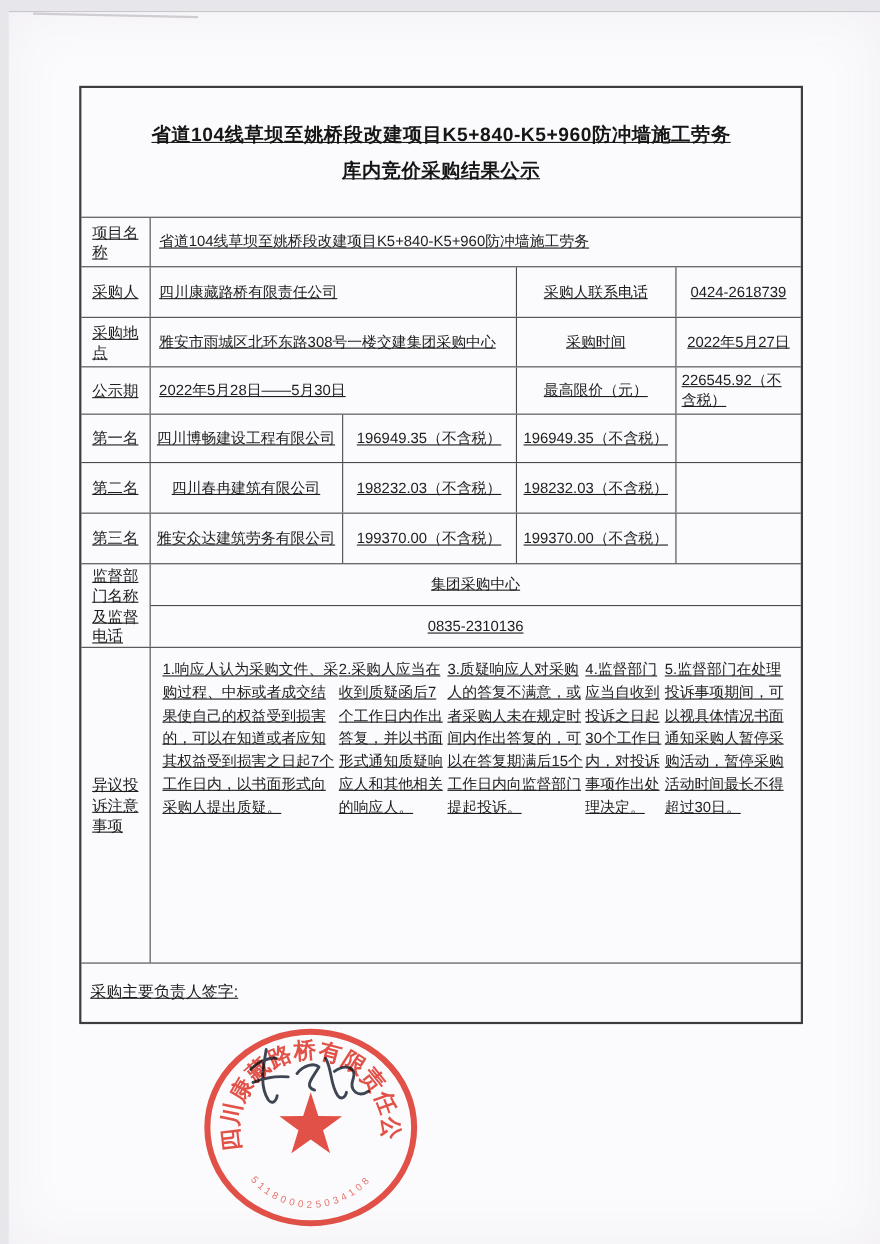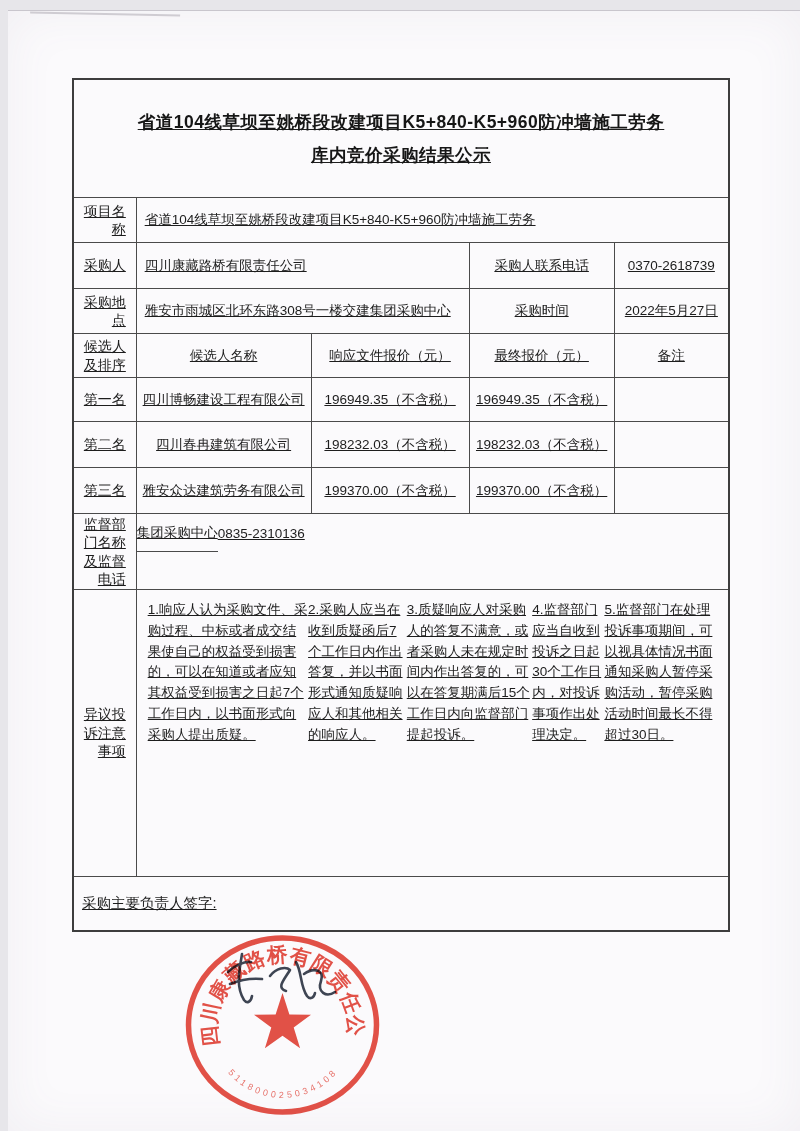--- a/index.html
+++ b/index.html
@@ -21,36 +21,36 @@
     box-sizing:border-box;
     background:transparent;
     z-index:2;
     text-decoration:underline;
   }
   .row{display:flex;border-bottom:1px solid #4a4a4a;box-sizing:border-box;}
   .row.last{border-bottom:none;}
   .cell{
     box-sizing:border-box;border-right:1px solid #4a4a4a;
     display:flex;align-items:center;justify-content:center;
-    text-align:right;padding:2px 5px;
+    text-align:left;padding:2px 5px;
     font-size:13.5px;line-height:1.32;white-space:pre-line;overflow:hidden;
   }
   .cell.end{border-right:none;}
   .cell.left{justify-content:flex-start;text-align:left;padding-left:8px;}
   .lab{width:63px;font-size:14px;}
   .w2{width:176px}.w3{width:159px}.w4{width:146px}.w5{width:114px}
   .w23{width:335px}.w2345{width:595px}
   .h-title{height:118px}.h45{height:45px}.h46{height:46px}.h43{height:43px}
   .h44{height:44px}.h37{height:37px}.h76{height:76px}.h287{height:287px}.h53{height:53px}
   .title-cell{
     width:654px;display:flex;align-items:center;justify-content:center;
     text-align:center;font-weight:bold;font-size:17.5px;line-height:1.85;
     white-space:pre-line;letter-spacing:.5px;color:#161616;
   }
-  .stack{width:595px;display:flex;flex-direction:row;}
+  .stack{width:595px;display:flex;flex-direction:column;}
   .stack .sub{
     box-sizing:border-box;height:38px;display:flex;align-items:center;justify-content:center;
     font-size:13.5px;
   }
   .stack .sub.top{border-bottom:1px solid #4a4a4a;}
   .objection-content{
     width:595px;box-sizing:border-box;border-right:none;
     display:flex;flex-direction:row;justify-content:center;
     padding:10px 11px;font-size:13.5px;line-height:1.54;text-align:left;
   }
@@ -81,40 +81,38 @@
   <div class="row h45">
     <div class="cell lab">项目名
 称</div>
     <div class="cell w2345 end left">省道104线草坝至姚桥段改建项目K5+840-K5+960防冲墙施工劳务</div>
   </div>
 
   <div class="row h46">
     <div class="cell lab">采购人</div>
     <div class="cell w23 left">四川康藏路桥有限责任公司</div>
     <div class="cell w4">采购人联系电话</div>
-    <div class="cell w5 end">0370-2618739</div>
+    <div class="cell w5 end">0424-2618739</div>
   </div>
 
   <div class="row h45">
     <div class="cell lab">采购地
 点</div>
     <div class="cell w23 left">雅安市雨城区北环东路308号一楼交建集团采购中心</div>
     <div class="cell w4">采购时间</div>
     <div class="cell w5 end">2022年5月27日</div>
   </div>
 
+  <div class="row h43">
+    <div class="cell lab">公示期</div>
+    <div class="cell w23 left">2022年5月28日——5月30日</div>
+    <div class="cell w4">最高限价（元）</div>
+    <div class="cell w5 end">226545.92（不含税）</div>
+  </div>
 
-  <div class="row h44">
-    <div class="cell lab">候选人
-及排序</div>
-    <div class="cell w2">候选人名称</div>
-    <div class="cell w3">响应文件报价（元）</div>
-    <div class="cell w4">最终报价（元）</div>
-    <div class="cell w5 end">备注</div>
-  </div>
 
   <div class="row h44">
     <div class="cell lab">第一名</div>
     <div class="cell w2">四川博畅建设工程有限公司</div>
     <div class="cell w3">196949.35（不含税）</div>
     <div class="cell w4">196949.35（不含税）</div>
     <div class="cell w5 end"></div>
   </div>
 
   <div class="row h46">

